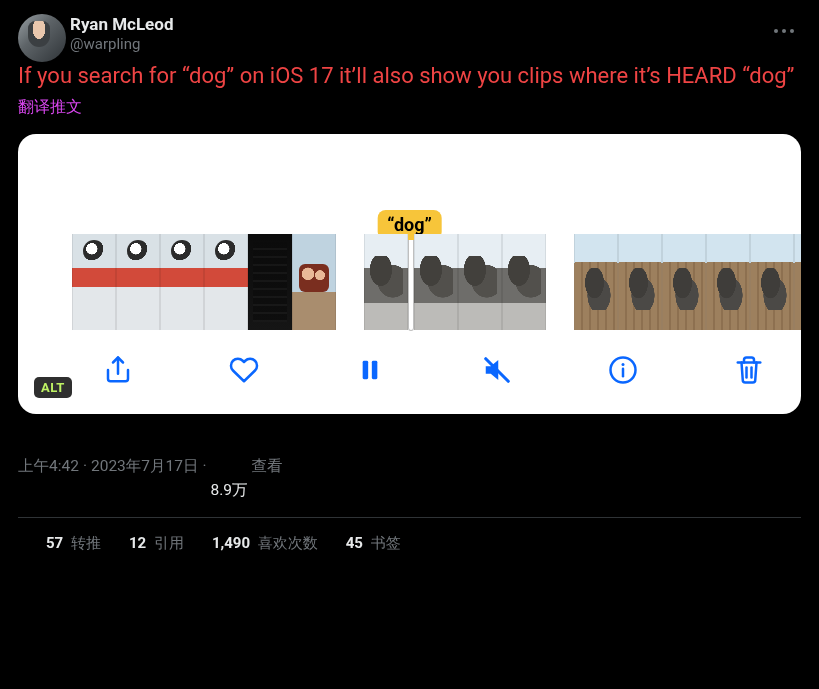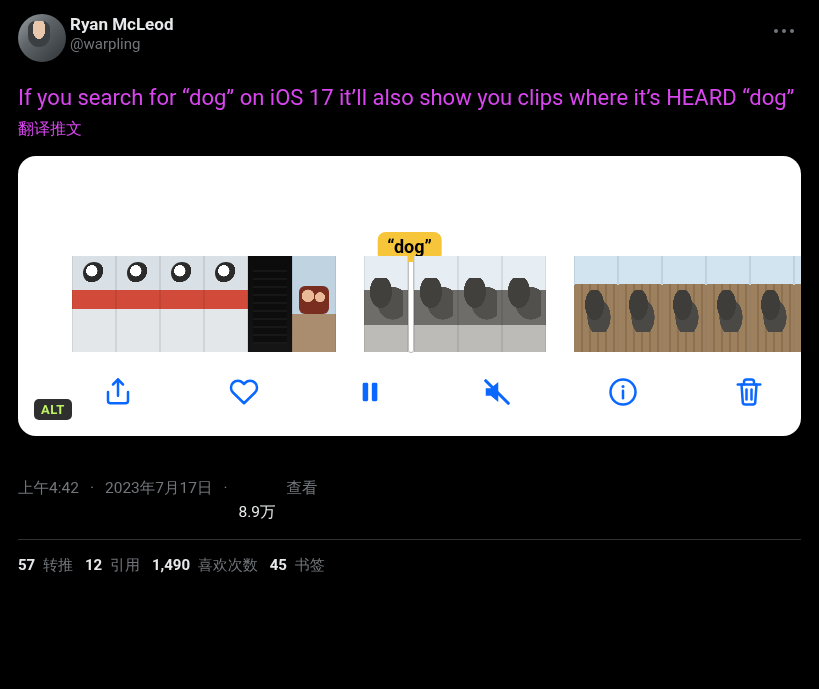--- a/index.html
+++ b/index.html
@@ -44,24 +44,24 @@
 .more-btn {
   position:absolute; right:0; top:0;
   color:#71767b; cursor:pointer;
   width:34px; height:34px; display:flex; align-items:center; justify-content:center;
   border-radius:50%;
 }
 .dots { display:flex; gap:4px; }
 .dots span{ width:4px; height:4px; background:#71767b; border-radius:50%; display:block; }
 
 .tweet-text {
-  margin-top: 22px;
+  margin-top: 0;
   font-size: 22px;
   line-height: 1.3;
-  color:#d946ef;
+  color:#ef4444;
   font-weight:400;
 }
 .translate-link {
   margin-top: 6px;
   font-size: 16px;
   color:#d946ef;
   cursor:pointer;
   display:inline-block;
 }
 
@@ -190,34 +190,35 @@
   letter-spacing:.5px;
   padding:3px 7px;
   border-radius:5px;
   cursor:pointer;
 }
 
 .meta-row{
   margin-top:18px;
   font-size:15.5px;
   color:#71767b;
-  display:flex; align-items:center; gap:11px;
+  display:flex; align-items:center; gap:4px;
 }
 .meta-row .bold{ color:#e7e9ea; font-weight:400;margin-top:48px; }
 .divider{
   border:none; border-top:1px solid #2f3336;
   margin-top:16px;
 }
 .stats-row{
   display:flex;
-  gap:12px;
+  gap:28px;
   padding:16px 0 0 0;
   font-size:15px;
   color:#71767b;
   align-items:flex-end;
+  margin-left:28px;
 }
 .stats-row .count{ color:#e7e9ea; font-weight:700; margin-right:4px; }
 .stat-item{ cursor:pointer; white-space:nowrap; }
 </style>
 </head>
 <body>
 
 <div class="tweet">
 
   <div class="header">

